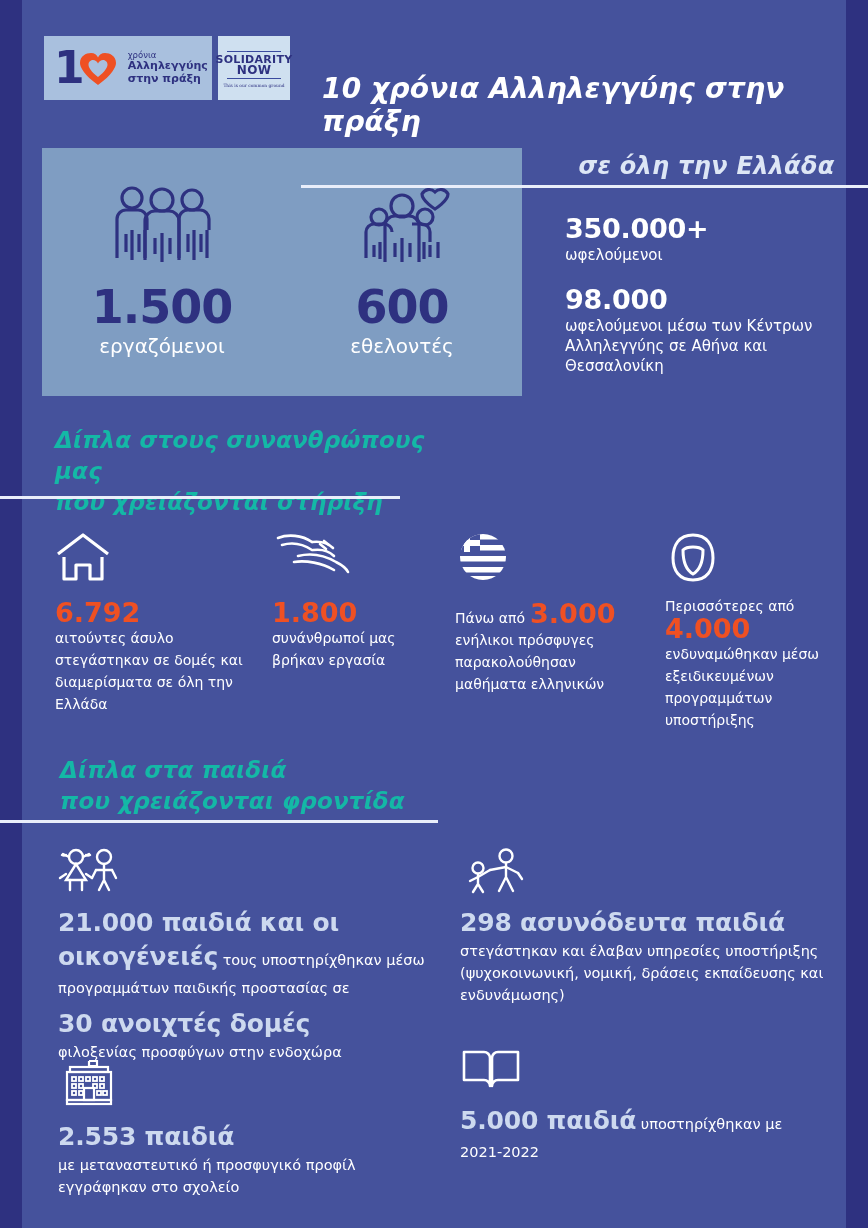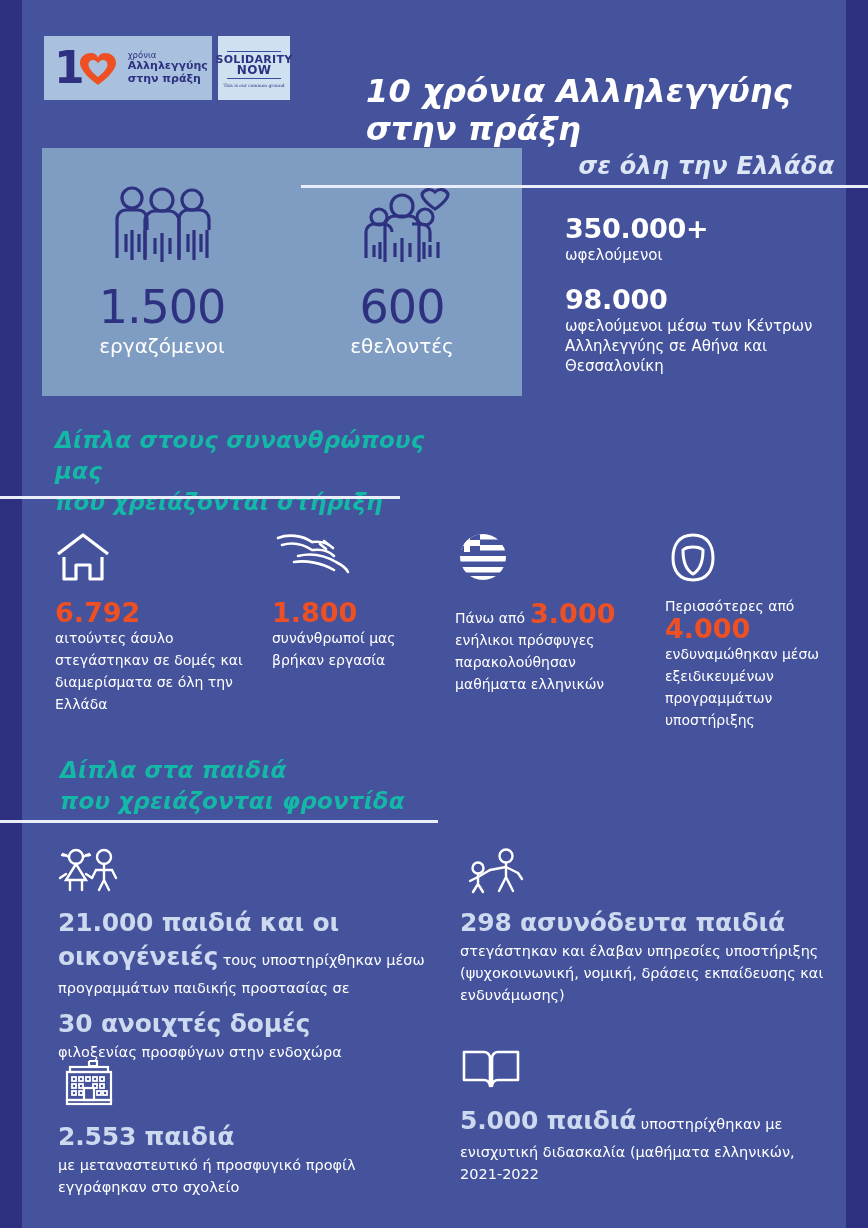--- a/index.html
+++ b/index.html
@@ -55,37 +55,36 @@
     background:#cfe0f0;
     display:flex; flex-direction:column; align-items:center; justify-content:center;
   }
   .sn-line { width:54px; height:1px; background:#3a4a9e; margin:2px 0; }
   .sn-w1 { font-size:11px; font-weight:bold; color:#2e3180; letter-spacing:.3px; line-height:11px;}
   .sn-w2 { font-size:12px; font-weight:bold; color:#2e3180; letter-spacing:.3px; line-height:11px;}
   .sn-tag { font-size:4.4px; color:#2e3180; margin-top:2px; font-family:"DejaVu Serif", serif; }
 
   .header-title {
     position:absolute; left:300px; top:50px;
-    font-size:32px; font-weight:bold; color:#ffffff;
+    font-size:28px; font-weight:bold; color:#ffffff;
     font-style:italic;
     letter-spacing:.2px;
-    margin-left:44px;
   }
 
   
   .panel {
     position:absolute; left:42px; top:148px;
     width:480px; height:248px;
     background:#7f9dc2;
   }
   .panel-cols { display:flex; height:100%; }
   .pcol { flex:1; display:flex; flex-direction:column; align-items:center; justify-content:center; }
   .pcol .ic { height:76px; display:flex; align-items:flex-end; }
   .pnum {
-    font-size:46px; font-weight:normal; color:#2e3180;
+    font-size:46px; font-weight:bold; color:#2e3180;
     margin-top:22px; line-height:46px; letter-spacing:-1px;
   }
   .plab { font-size:20px; color:#ffffff; margin-top:4px; }
 
   
   .greece {
     position:absolute; left:545px; top:152px; right:0;
   }
   .greece-title {
     font-size:24px; font-weight:bold; color:#dde6f5; font-style:italic;
@@ -399,17 +398,16 @@
         <svg width="62" height="44" viewBox="0 0 62 44">
           <g fill="none" stroke="#ffffff" stroke-width="2.6" stroke-linejoin="round">
             <path d="M4 4 h20 a6 6 0 0 1 6 6 v28 a6 6 0 0 0 -6 -6 H4 Z"></path>
             <path d="M58 4 h-20 a6 6 0 0 0 -6 6 v28 a6 6 0 0 1 6 -6 h20 Z"></path>
           </g>
         </svg>
       </div>
       <div class="k-mix">
         <span class="big">5.000 παιδιά</span><span class="small"> υποστηρίχθηκαν με</span>
       </div>
-      <div class="k-txt">ενισχυτική διδασκαλία (μαθήματα ελληνικών,</div>
       <div class="k-txt">2021-2022</div>
     </div>
   </div>
 </div>
 
 </body></html>

